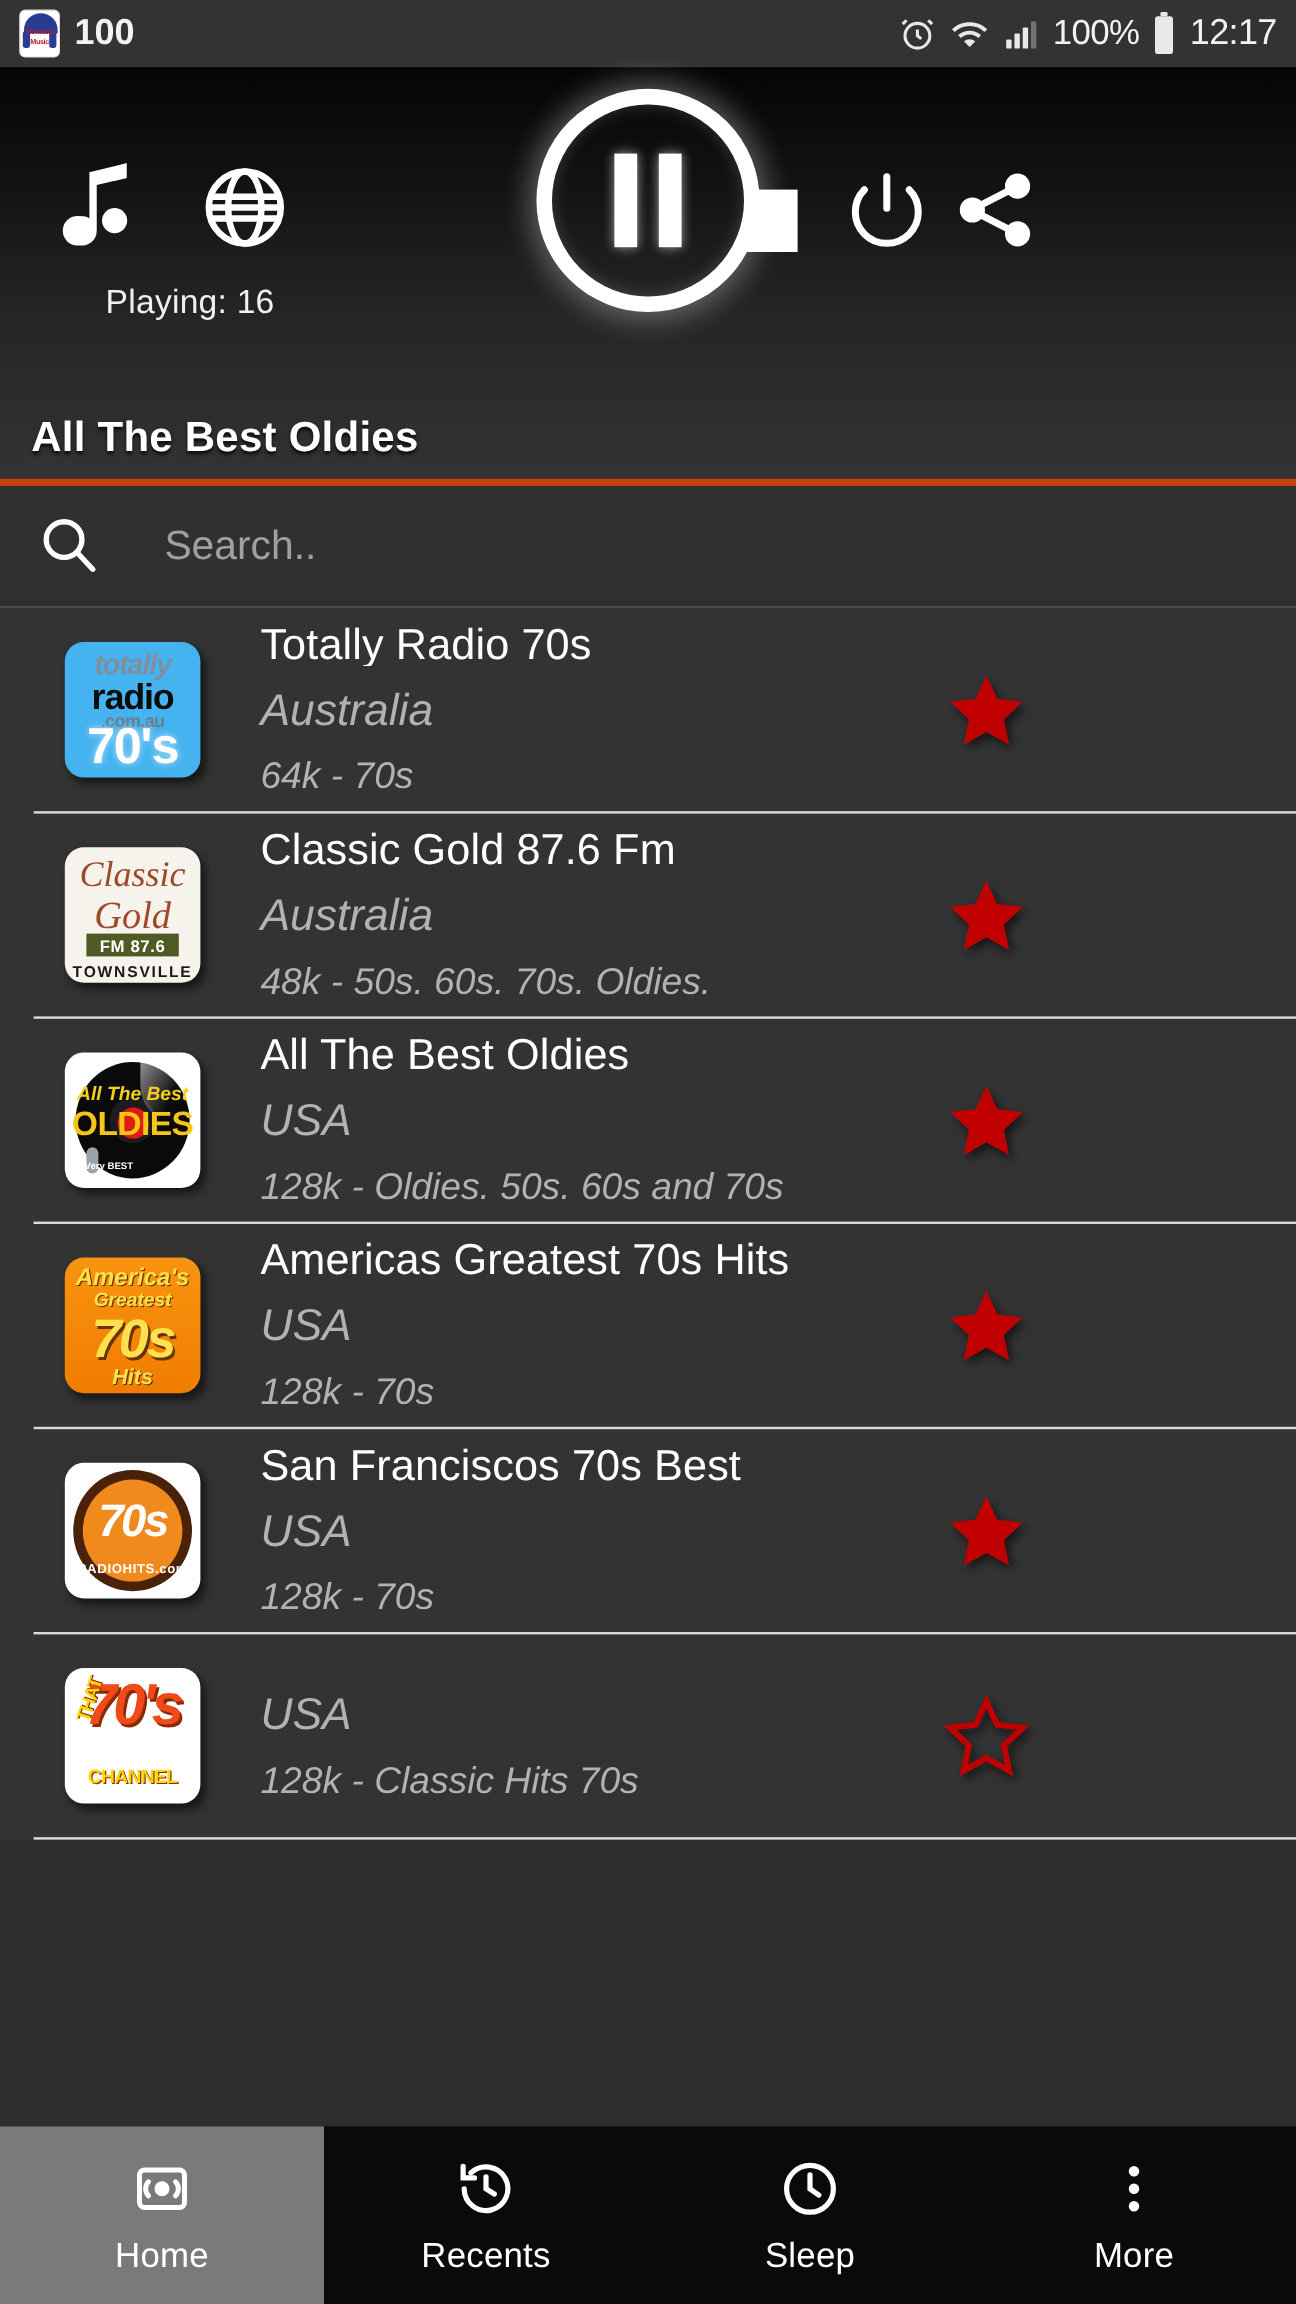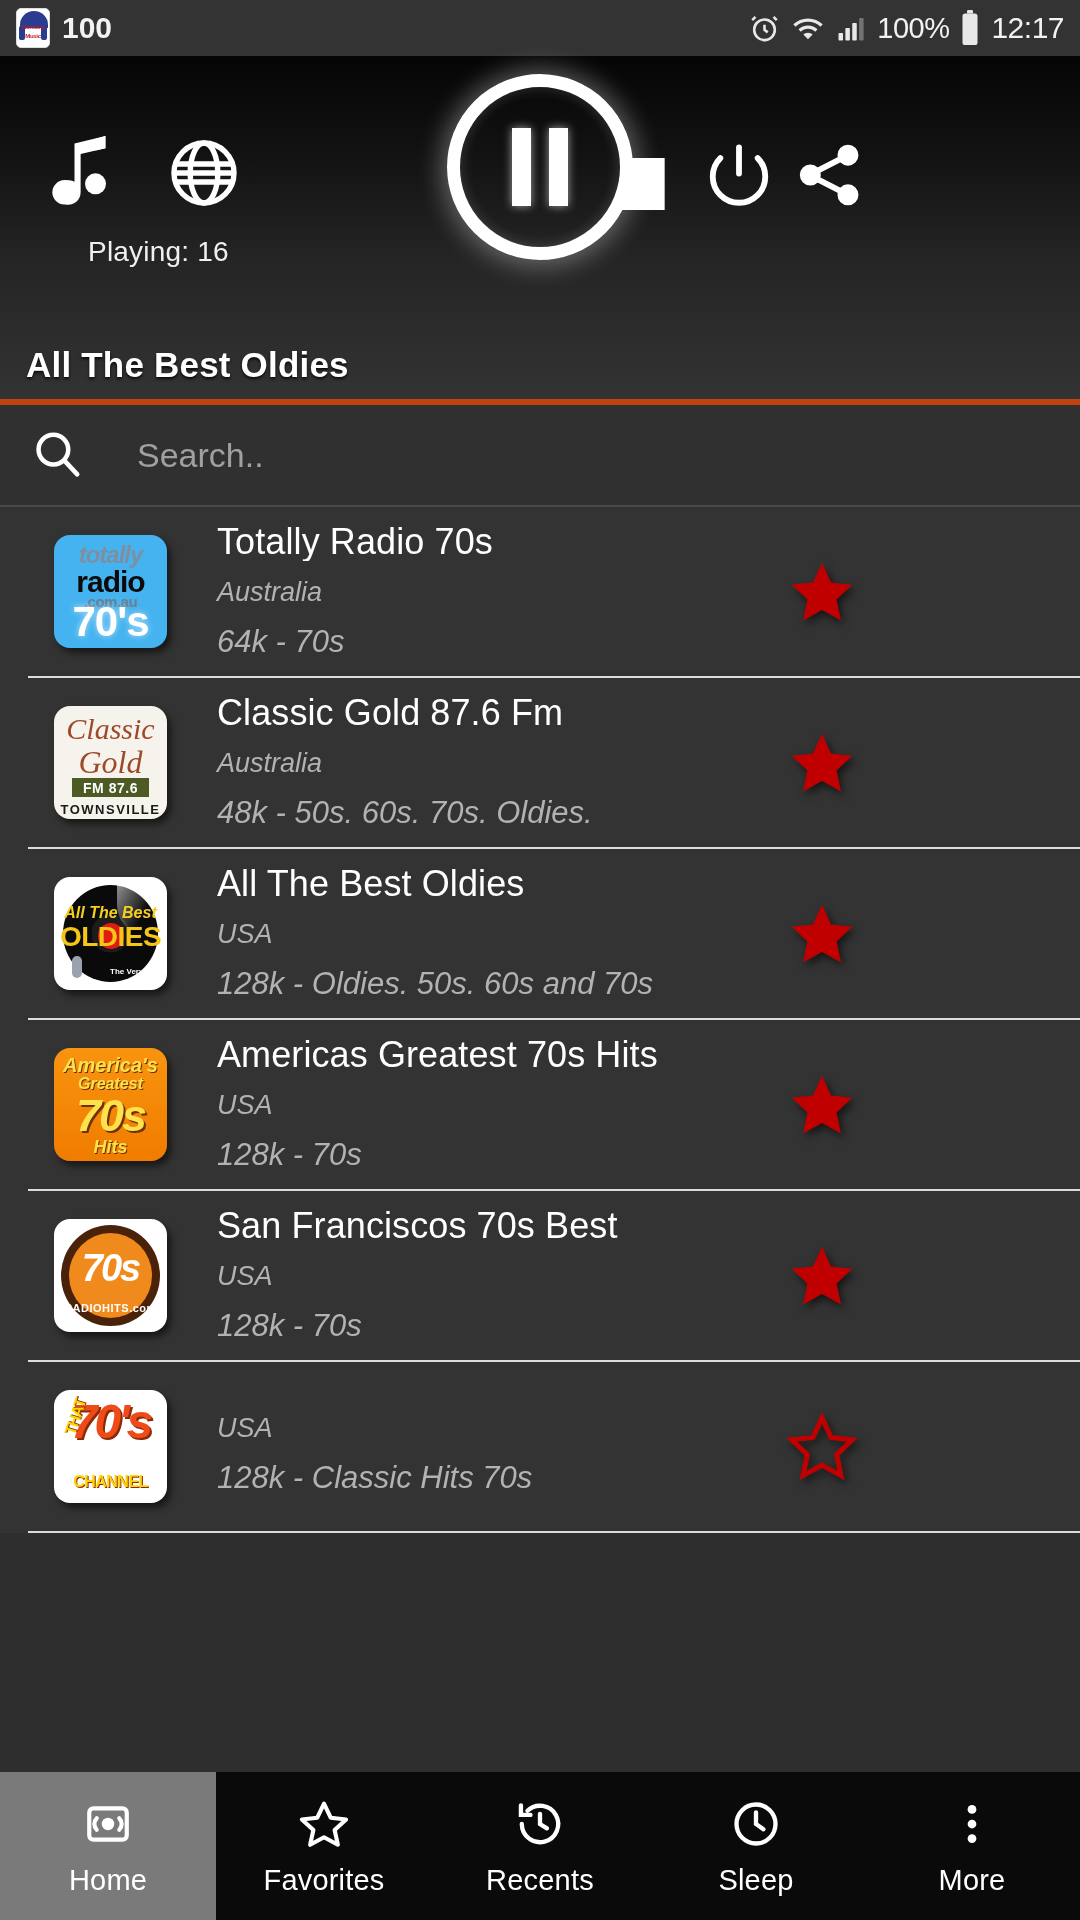--- a/index.html
+++ b/index.html
@@ -101,21 +101,21 @@
     border-bottom:2px solid #dcdcdc; padding-left:26px;
   }
   .logo{
     width:113px; height:113px; border-radius:16px; flex:0 0 113px;
     position:relative; overflow:hidden;
     box-shadow:4px 5px 7px rgba(0,0,0,0.55);
   }
   .meta{ margin-left:50px; flex:1; min-width:0; }
   .r-title{ font-size:36px; color:#ffffff; line-height:1.05; letter-spacing:0.1px;
     white-space:nowrap; overflow:hidden; }
-  .r-country{ font-size:27px; color:#b2b2b2; font-style:italic; margin-top:16px; }
+  .r-country{ font-size:37px; color:#b2b2b2; font-style:italic; margin-top:16px; }
   .r-info{ font-size:31px; color:#b2b2b2; font-style:italic; margin-top:16px;
     white-space:nowrap; overflow:hidden; }
   .fav{ position:absolute; right:223px; top:50%; transform:translateY(-50%);
         width:70px; height:70px; }
   .fav svg{ filter:drop-shadow(3px 4px 4px rgba(0,0,0,0.6)); }
 
   
   .lg-totally{ background:#45b3ef; }
   .lg-totally .l1{ position:absolute;top:6px;left:0;right:0;text-align:center;
     font-size:24px;font-weight:bold;color:#7d8fa0;font-style:italic;letter-spacing:-1px;}
@@ -143,21 +143,21 @@
     border-radius:50%; background:radial-gradient(circle at 50% 50%, #1c1c1c 0 28%, #0a0a0a 28% 100%);}
   .lg-oldies .sheen{ position:absolute;top:8px;right:10px;width:40px;height:48px;
     background:linear-gradient(120deg,rgba(255,255,255,0.55),rgba(255,255,255,0) 65%);
     border-radius:0 50% 0 60%;}
   .lg-oldies .o1{ position:absolute;top:27px;left:0;right:0;text-align:center;
     font-size:16px;font-weight:bold;font-style:italic;color:#f5d020;}
   .lg-oldies .o2{ position:absolute;top:44px;left:0;right:0;text-align:center;
     font-size:28px;font-weight:bold;color:#f5c518;letter-spacing:-0.5px;}
   .lg-oldies .reddot{ position:absolute;top:46px;left:50%;transform:translateX(-50%);
     width:26px;height:26px;border-radius:50%;background:#e01b12;}
-  .lg-oldies .o3{ position:absolute;bottom:14px;left:0;right:0;text-align:right;
+  .lg-oldies .o3{ position:absolute;bottom:14px;left:0;right:0;text-align:left;
     font-size:8px;color:#ffffff;font-weight:bold;}
   .lg-oldies .mic{ position:absolute;bottom:12px;left:18px;width:10px;height:22px;
     border-radius:5px;background:#9aa3ad;}
 
   .lg-americas{ background:linear-gradient(180deg,#f9940f,#f07c00); }
   .lg-americas .a1{ position:absolute;top:6px;left:0;right:0;text-align:center;
     font-size:20px;font-weight:bold;font-style:italic;color:#ffe14d;
     text-shadow:1px 1px 0 #6b3304;}
   .lg-americas .a2{ position:absolute;top:27px;left:0;right:0;text-align:center;
     font-size:16px;font-weight:bold;font-style:italic;color:#ffe14d;
@@ -430,28 +430,20 @@
         <svg width="50" height="50" viewBox="0 0 24 24" fill="none" stroke="#fff" stroke-width="2">
       <rect x="3" y="4.5" width="18" height="15" rx="2"></rect>
       <circle cx="12" cy="12" r="3" fill="#fff" stroke="none"></circle>
       <path d="M6.6 9.2a4 4 0 0 0 0 5.6M17.4 9.2a4 4 0 0 1 0 5.6" stroke-linecap="round"></path>
         </svg>
       </div>
                  <div class="nav-label">Home</div>
     </div>
     <div class="nav-item">
       <div class="nav-ico">
-        <svg width="52" height="52" viewBox="0 0 24 24" fill="none" stroke="#fff" stroke-width="1.9" stroke-linejoin="round">
-      <polygon points="12 2.6 15.1 9.1 22.2 9.9 16.9 14.8 18.4 21.6 12 18.1 5.6 21.6 7.1 14.8 1.8 9.9 8.9 9.1"></polygon>
-        </svg>
-      </div>
-                 <div class="nav-label">Favorites</div>
-    </div>
-    <div class="nav-item">
-      <div class="nav-ico">
         <svg width="52" height="52" viewBox="0 0 24 24" fill="none" stroke="#fff" stroke-width="2" stroke-linecap="round">
       <path d="M3.6 12a8.4 8.4 0 1 0 2.6-6.1"></path>
           <path d="M3.2 3.4v4.4h4.4"></path>
           <path d="M12 7.4V12l3.2 2"></path>
         </svg>
       </div>
                  <div class="nav-label">Recents</div>
     </div>
     <div class="nav-item">
       <div class="nav-ico">

